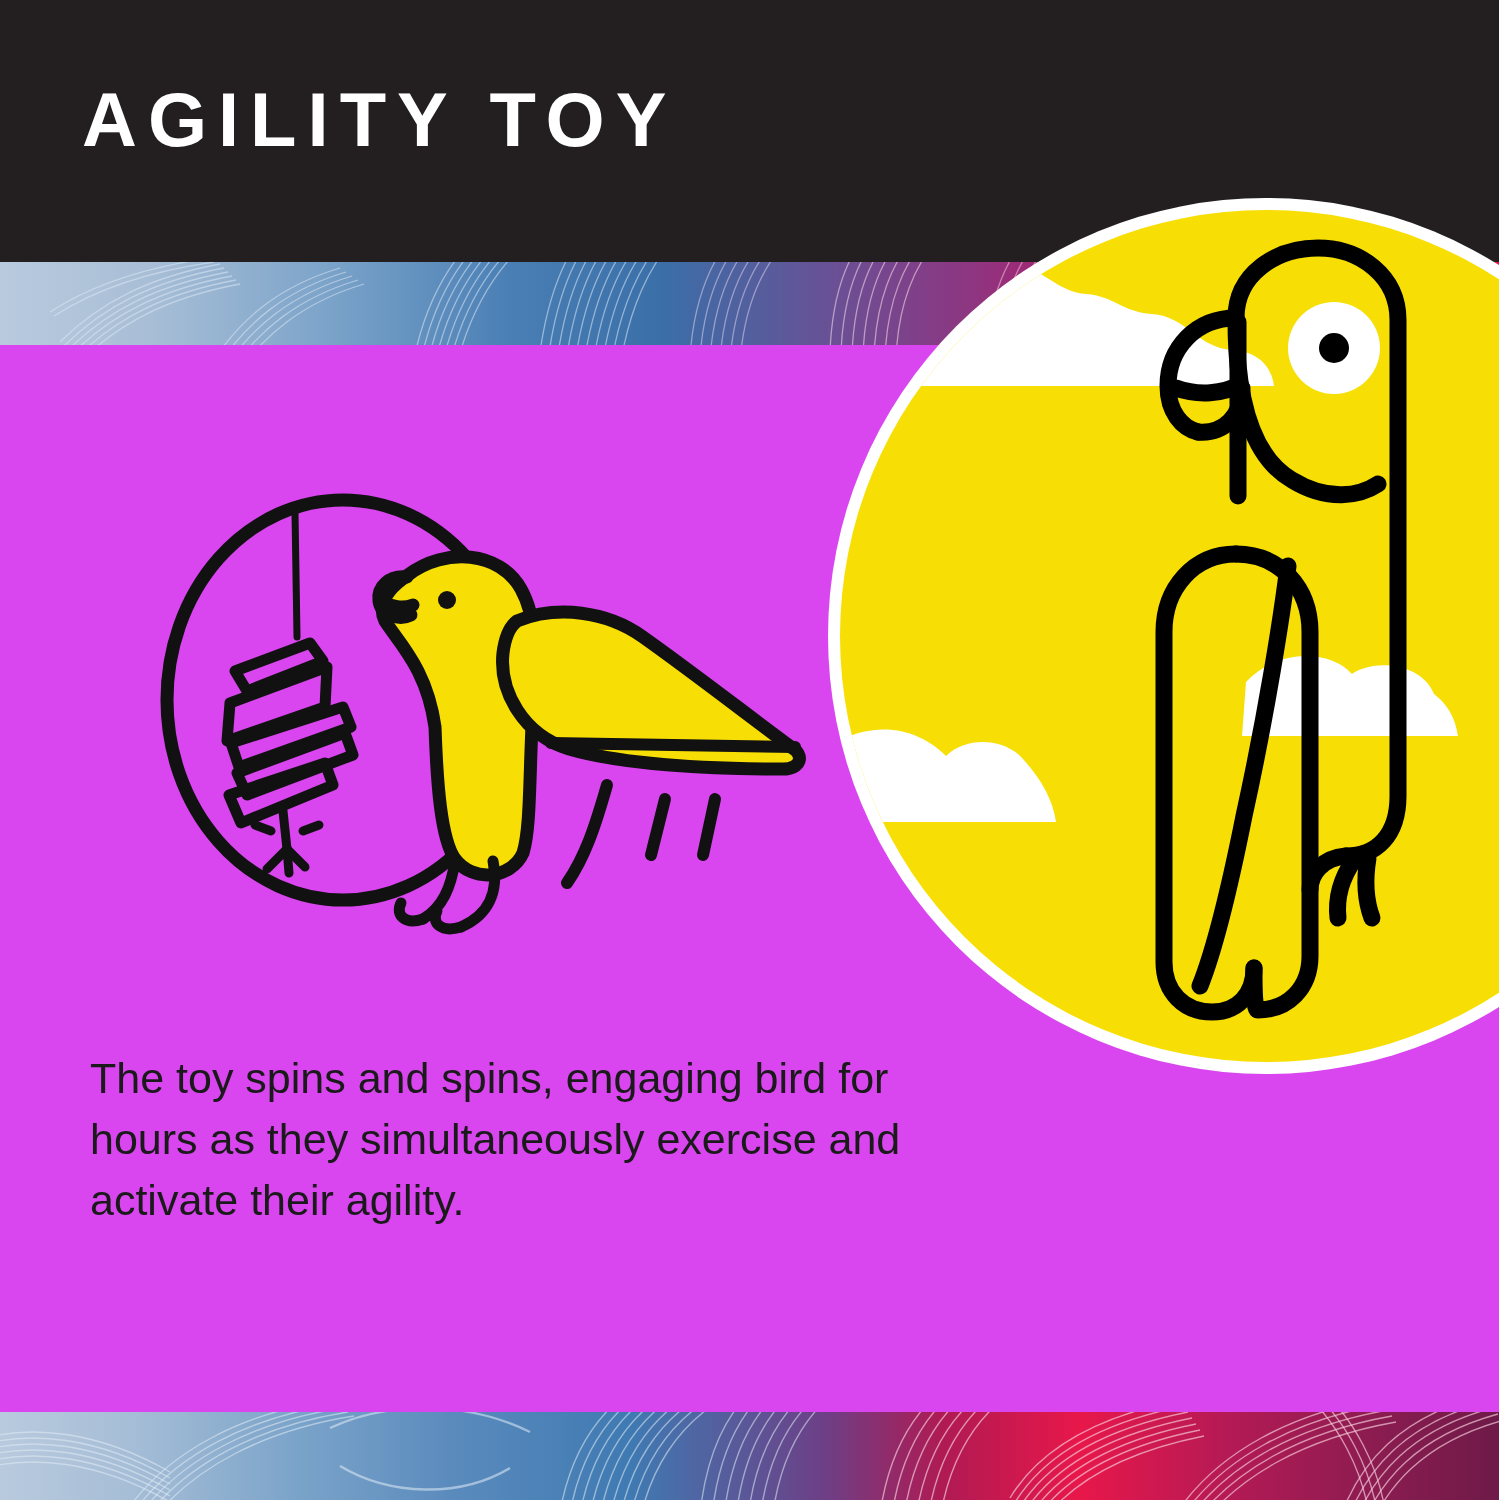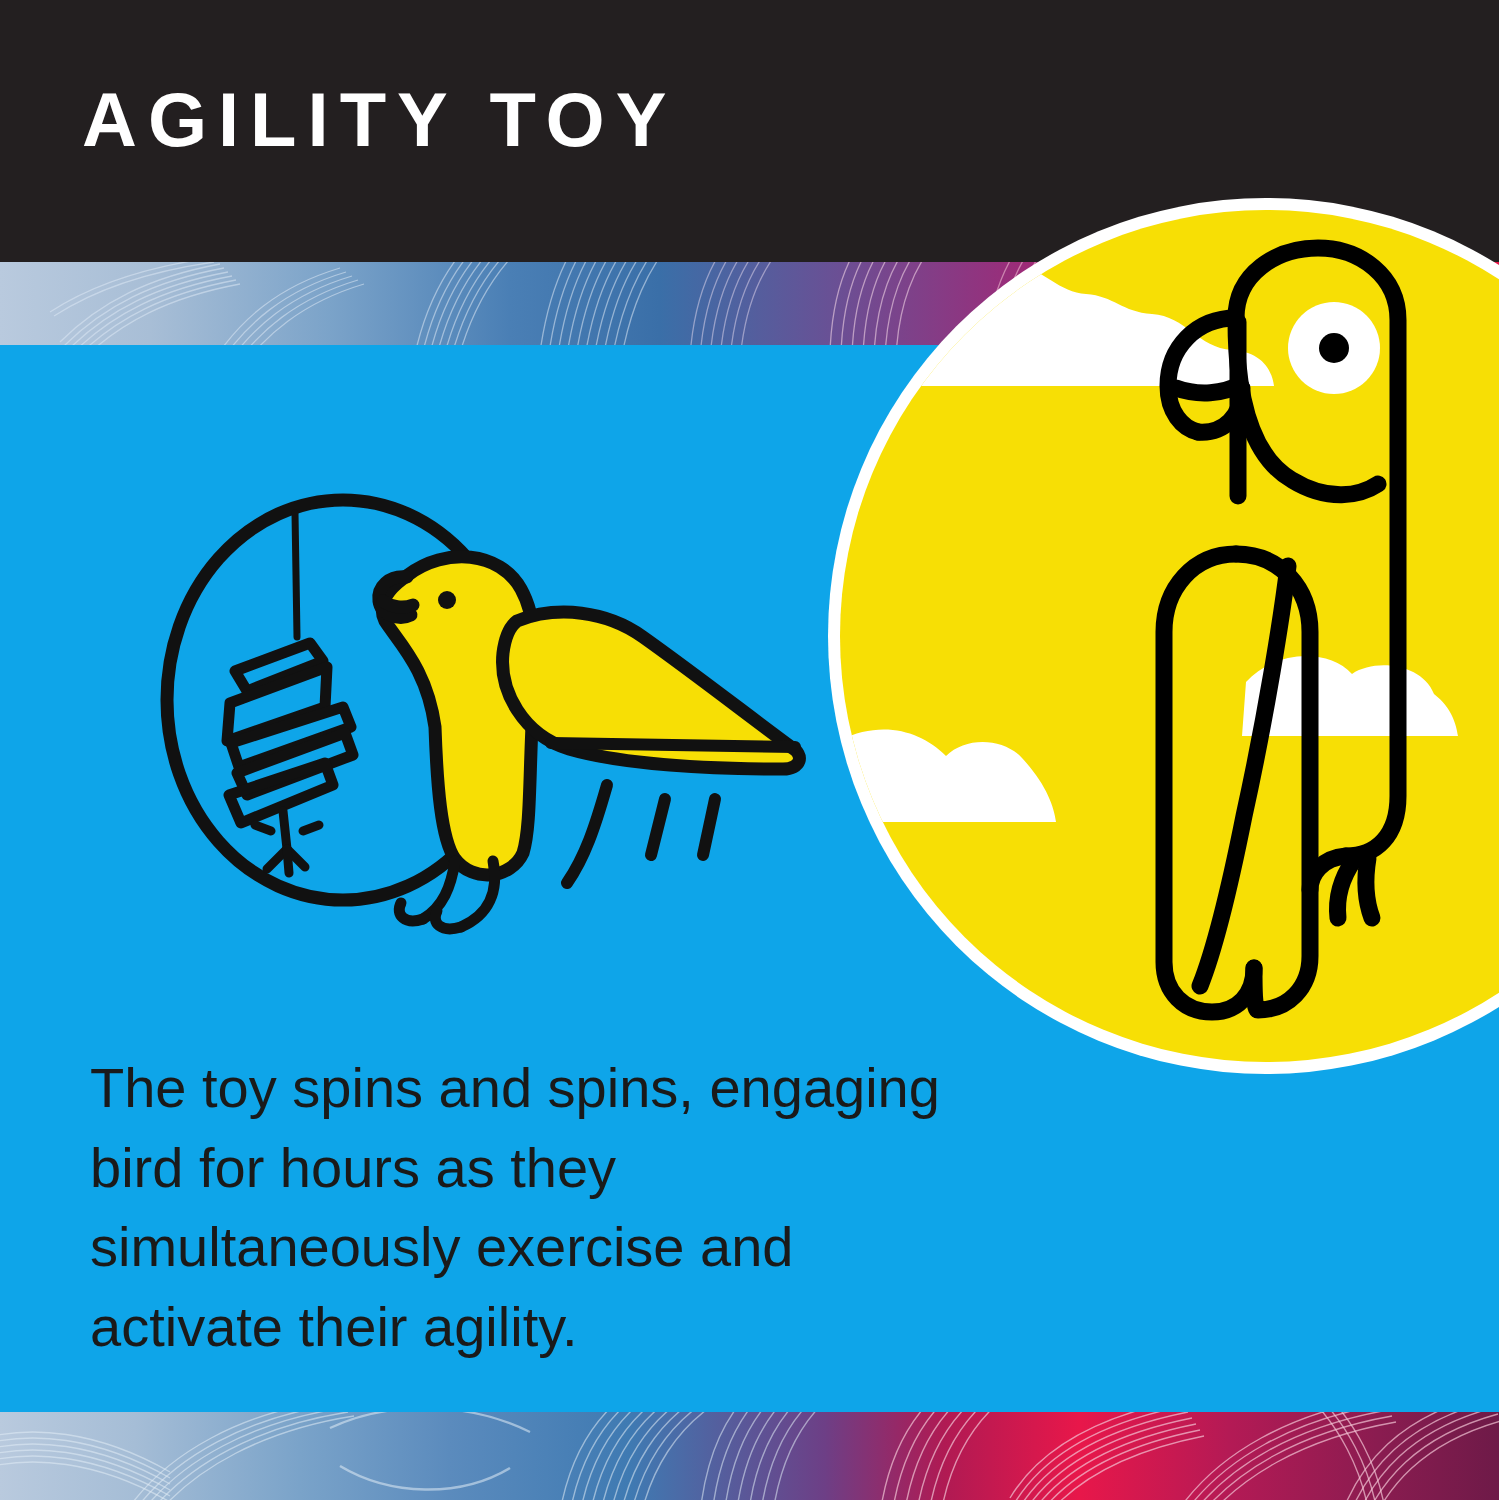--- a/index.html
+++ b/index.html
@@ -7,21 +7,21 @@
   body {
     width:1499px; height:1500px;
     font-family:"Liberation Sans", sans-serif;
     position:relative; overflow:hidden;
   }
 
   
   #canvas {
     position:absolute; inset:0;
     width:1499px; height:1500px;
-    background:#0ea5e9;
+    background:#d946ef;
   }
 
   
   #header-bar {
     position:absolute; left:0; top:0;
     width:1499px; height:262px;
     background:#231f20;
     z-index:4;
   }
   #page-title {
@@ -68,21 +68,21 @@
     width:680px; height:510px;
     z-index:2;
   }
   #toy-icon svg { display:block; }
 
   
   #body-copy {
     position:absolute;
     left:90px; top:1048px;
     width:880px;
-    font-size:56px;
+    font-size:43px;
     line-height:1.42;
     color:#1a1a1a;
     font-family:"Liberation Sans", sans-serif;
     z-index:2;
   }
 </style>
 </head>
 <body>
 
 <div id="canvas">

